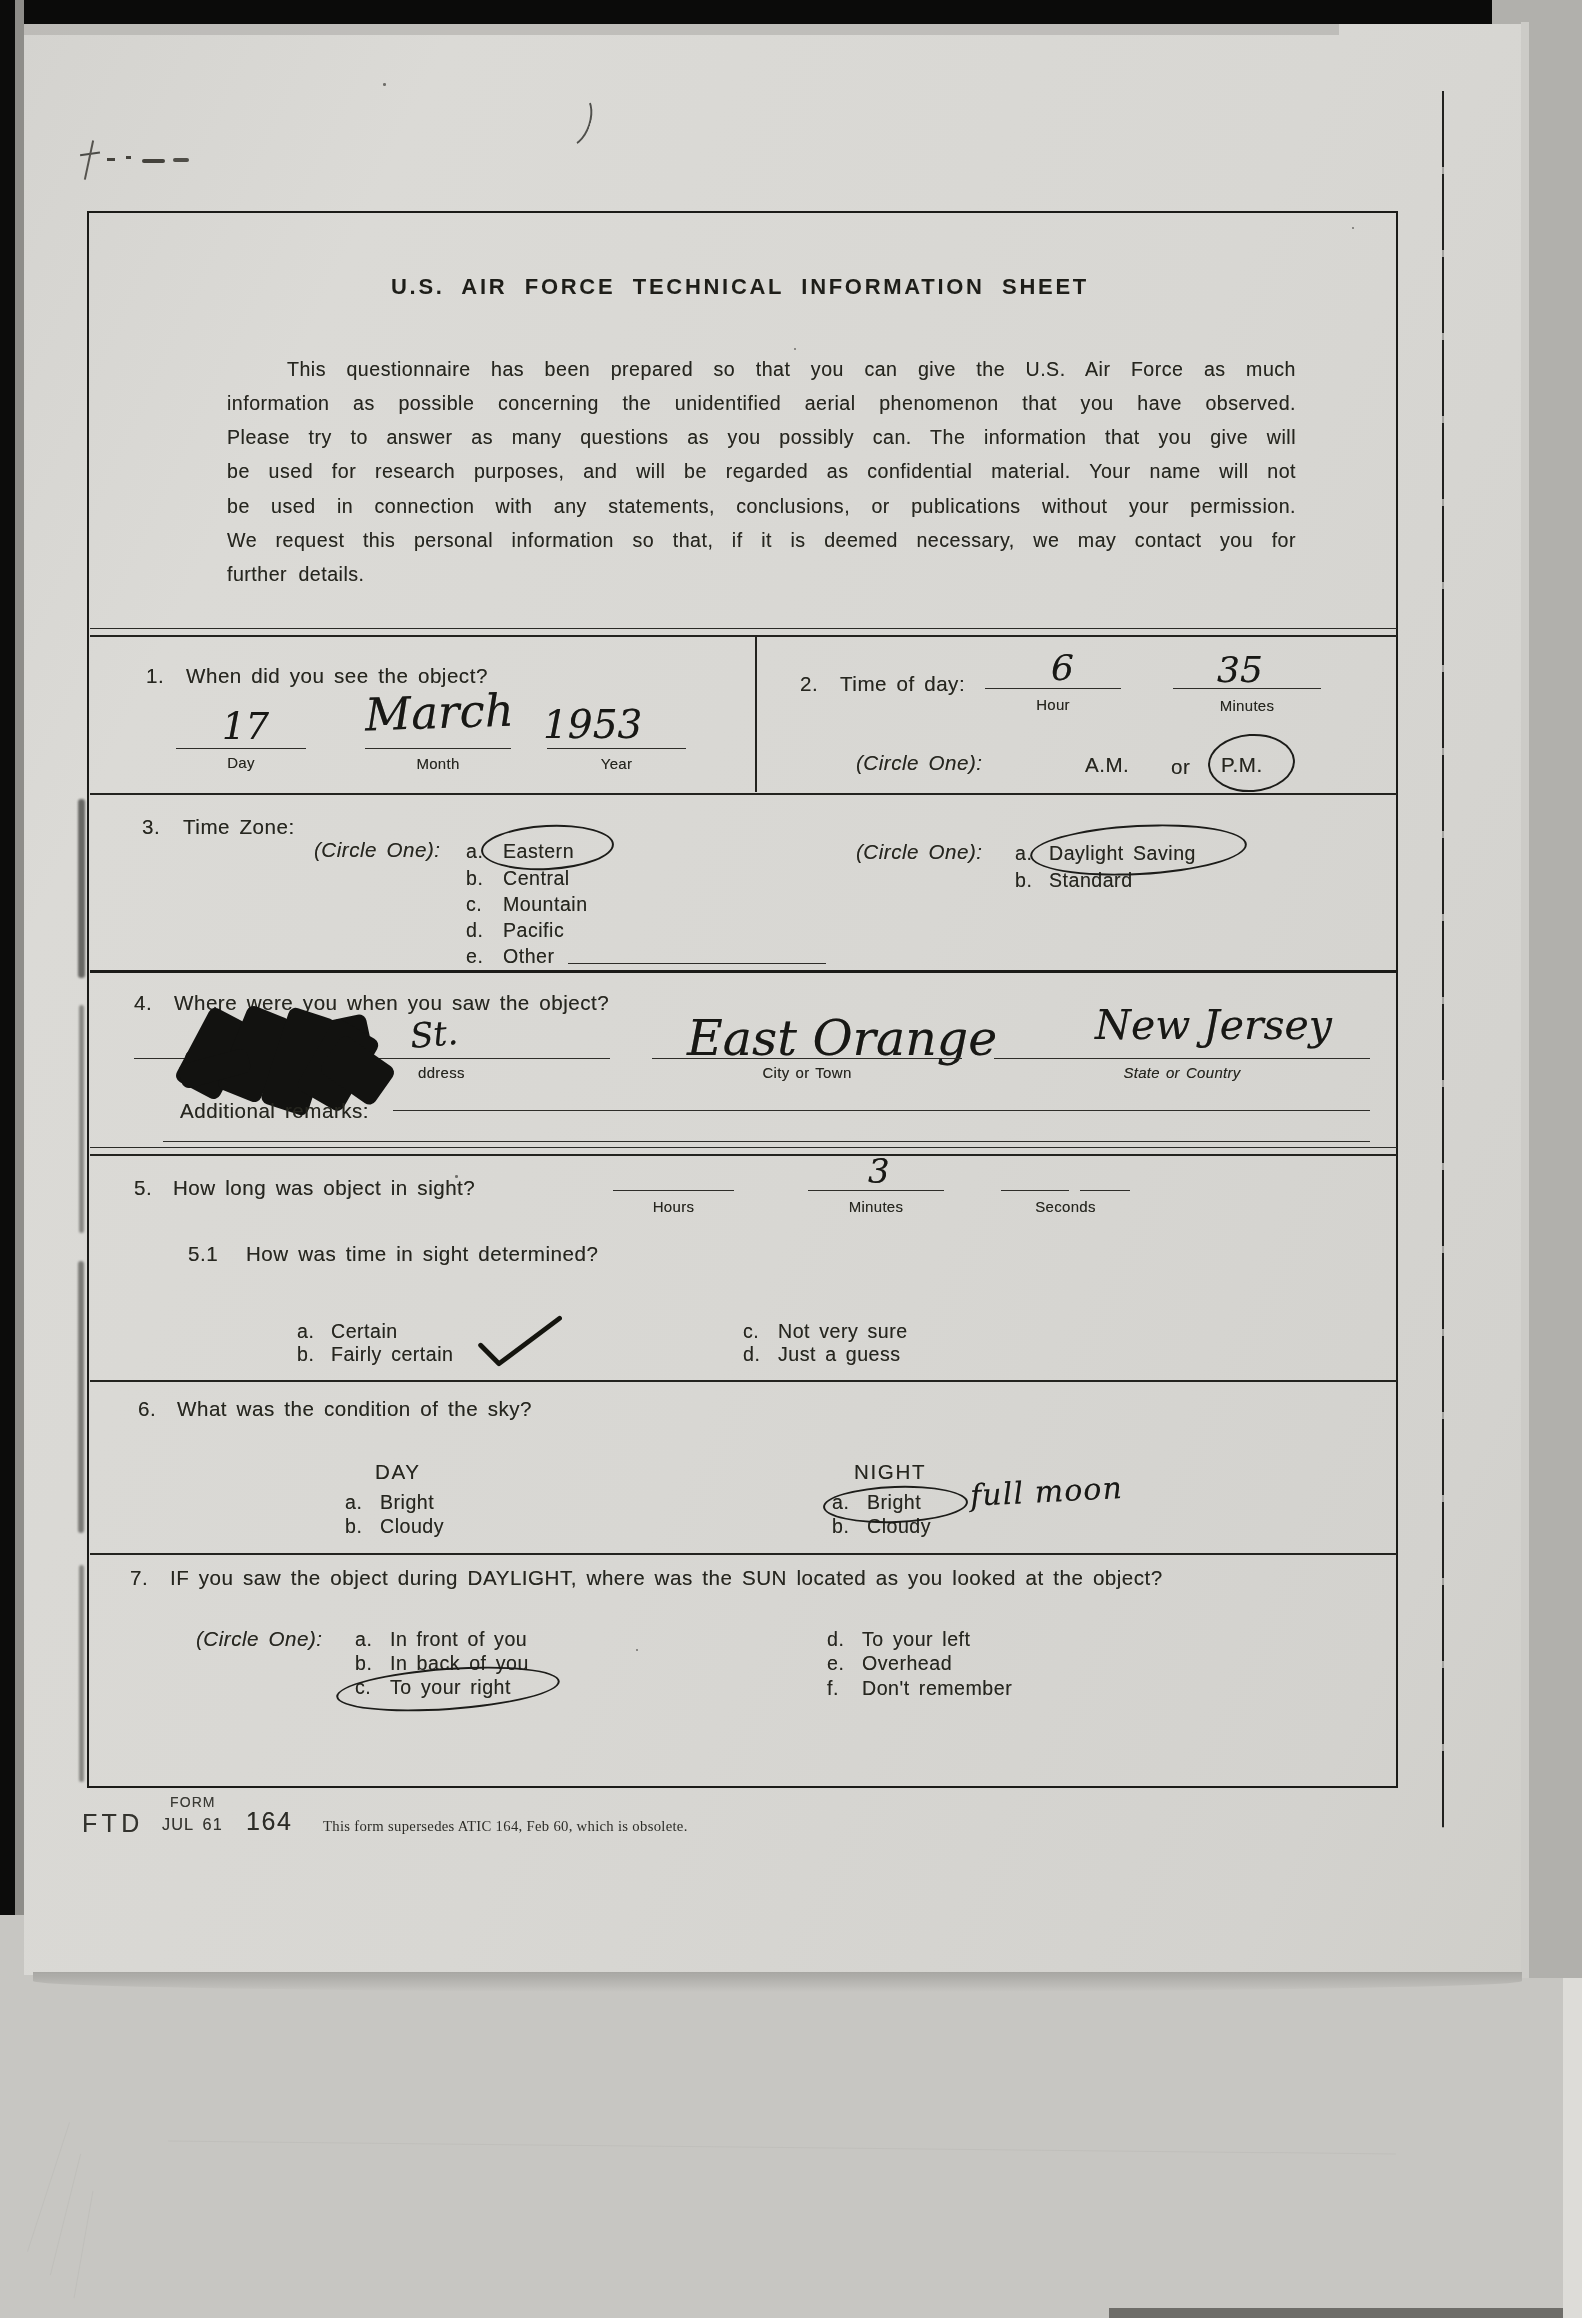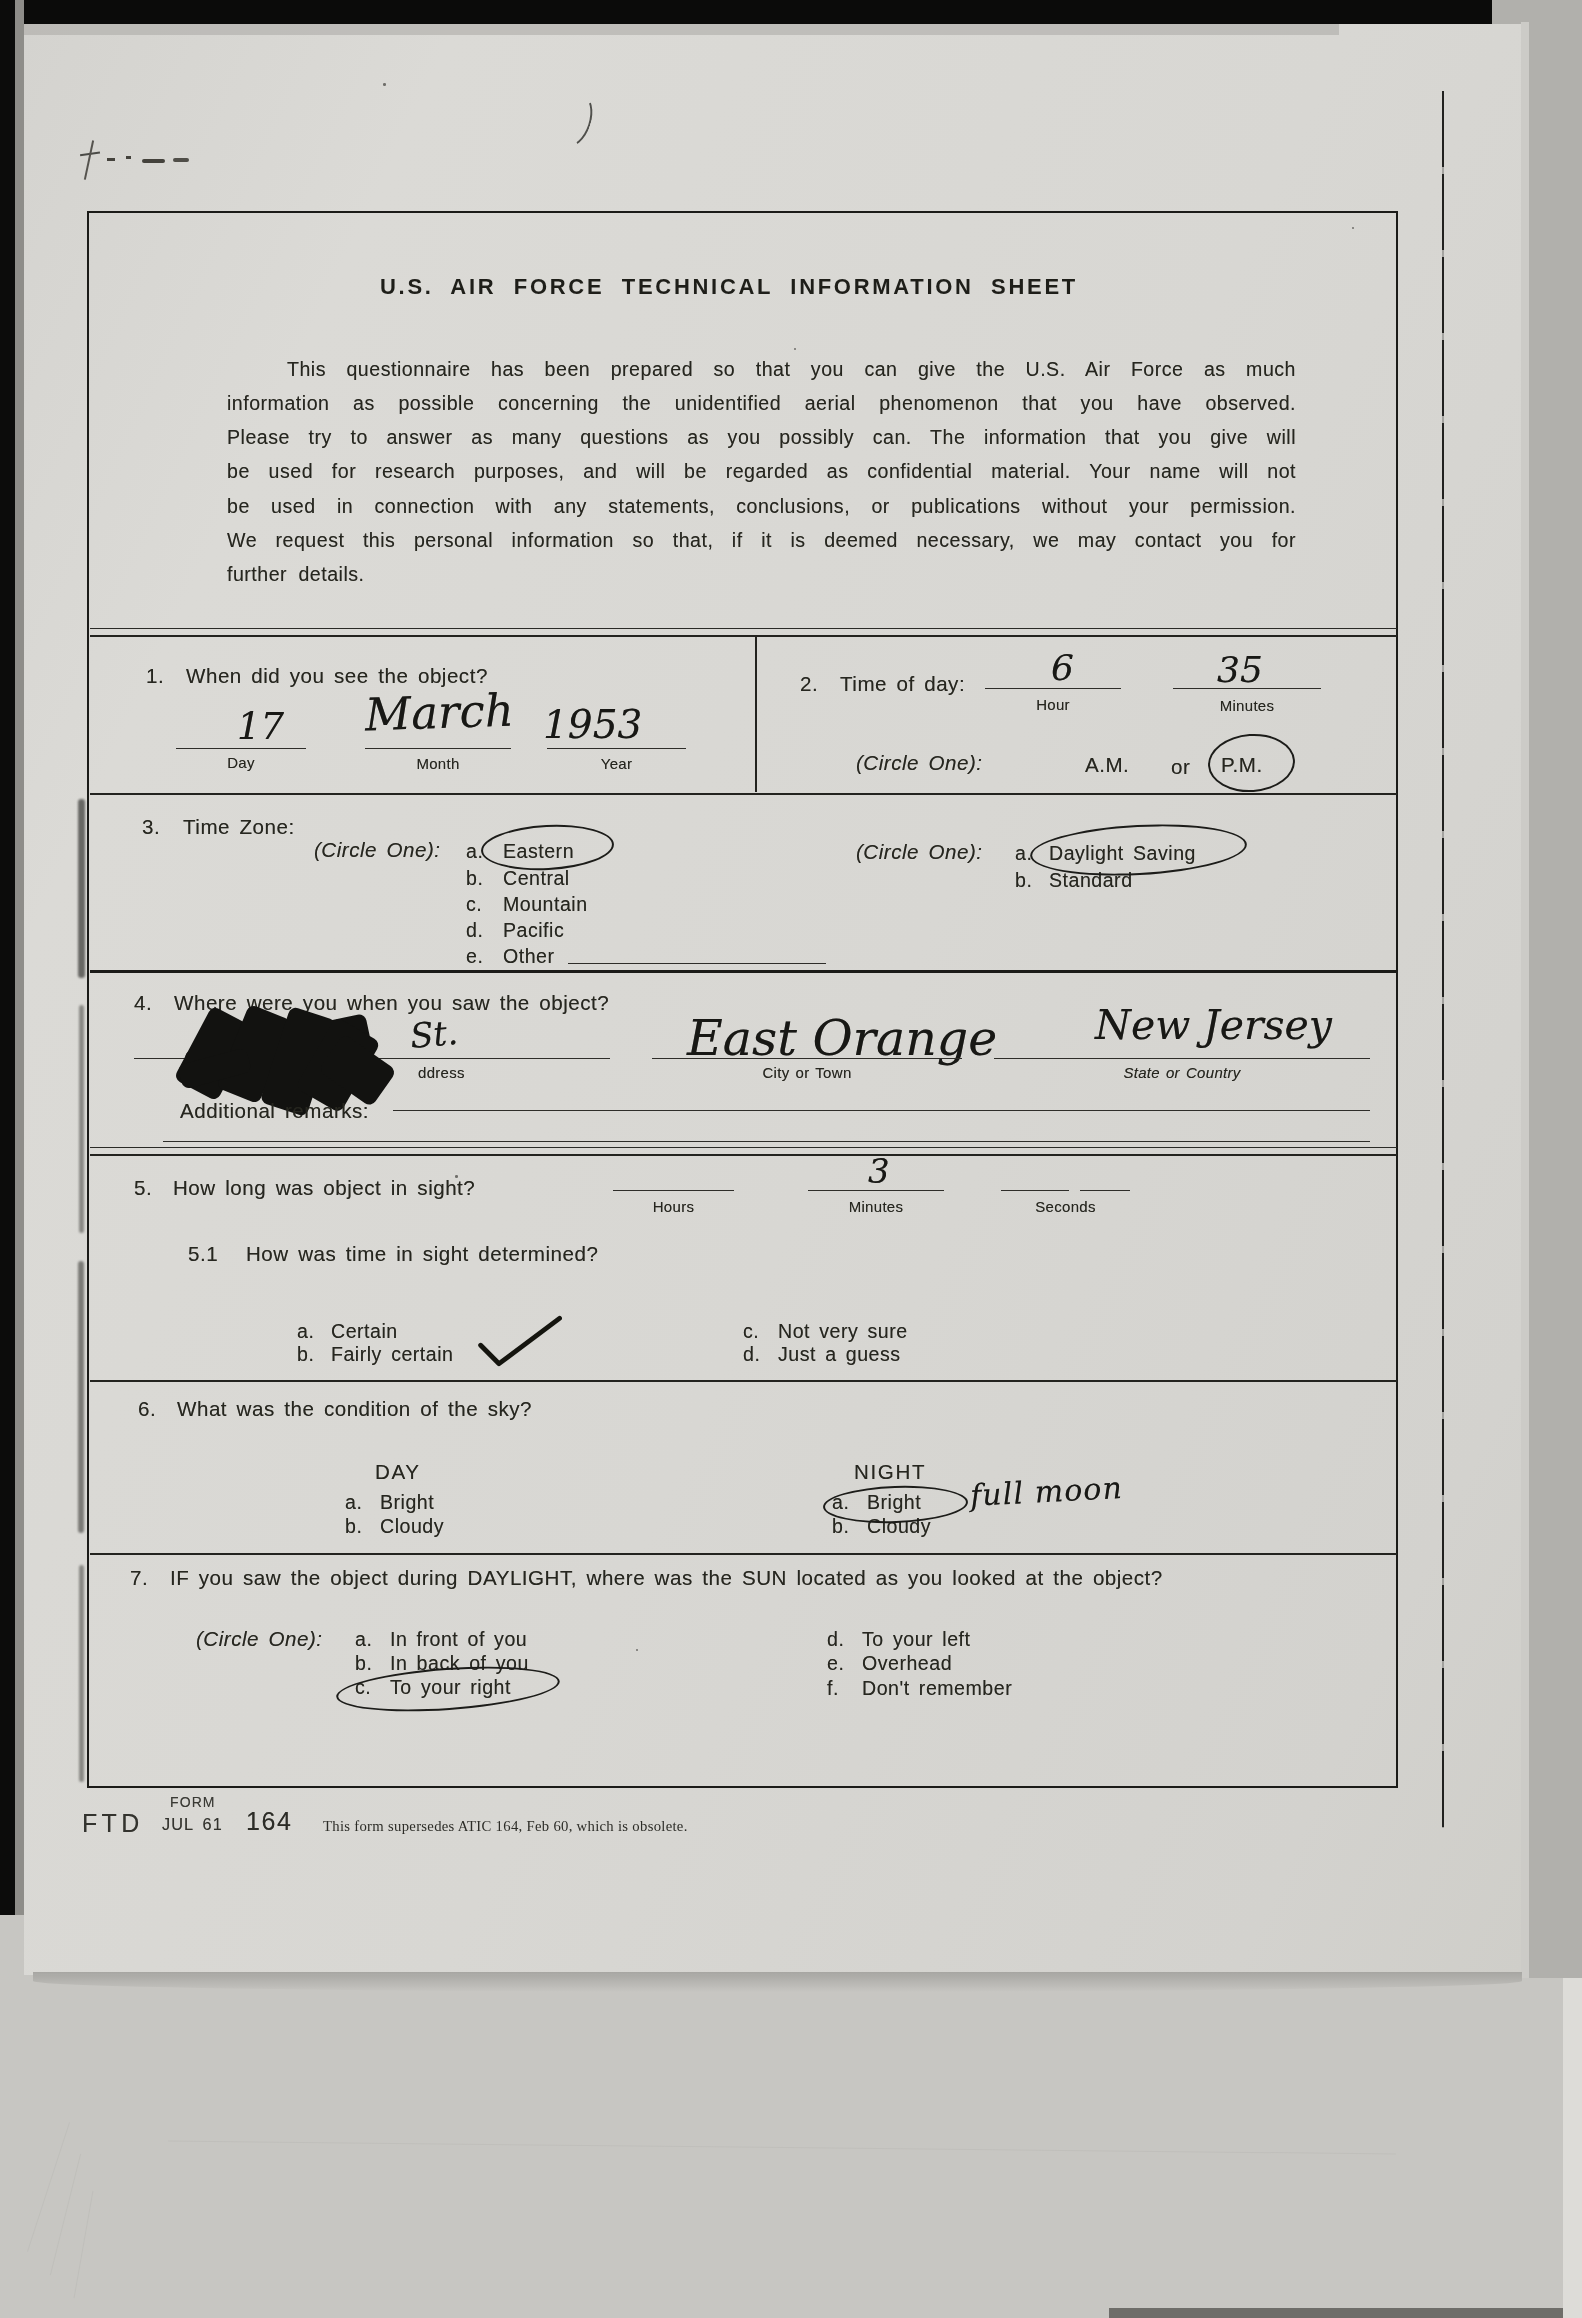--- a/index.html
+++ b/index.html
@@ -81,42 +81,42 @@
   <div class="abs speck" style="left:455px;top:1175px;width:2.7px;height:2.7px;"></div>
   <div class="abs speck" style="left:636px;top:1649px;width:2.2px;height:2.2px;"></div>
 
   <div class="abs scratch" style="left:168px;top:2147px;width:1228px;height:1.1px;transform:rotate(.6deg);"></div>
   <div class="abs scratch" style="left:48px;top:2119px;width:1.1px;height:136px;transform:rotate(18deg);"></div>
   <div class="abs scratch" style="left:65px;top:2152px;width:1.1px;height:125px;transform:rotate(14deg);"></div>
   <div class="abs scratch" style="left:83px;top:2190px;width:1.1px;height:109px;transform:rotate(10deg);"></div>
 
   <div class="abs formbox"></div>
 
-  <div class="abs title" style="left:90px;top:274px;width:1278px;text-align:center;">U.S. AIR FORCE TECHNICAL INFORMATION SHEET</div>
+  <div class="abs title" style="left:90px;top:274px;width:1278px;text-align:center;padding-left:11px;">U.S. AIR FORCE TECHNICAL INFORMATION SHEET</div>
   <div class="abs para just" style="left:287px;top:360px;width:1009px;">This questionnaire has been prepared so that you can give the U.S. Air Force as much</div>
   <div class="abs para just" style="left:227px;top:394px;width:1069px;">information as possible concerning the unidentified aerial phenomenon that you have observed.</div>
   <div class="abs para just" style="left:227px;top:428px;width:1069px;">Please try to answer as many questions as you possibly can.  The information that you give will</div>
   <div class="abs para just" style="left:227px;top:462px;width:1069px;">be used for research purposes, and will be regarded as confidential material.  Your name will not</div>
   <div class="abs para just" style="left:227px;top:497px;width:1069px;">be used in connection with any statements, conclusions, or publications without your permission.</div>
   <div class="abs para just" style="left:227px;top:531px;width:1069px;">We request this personal information so that, if it is deemed necessary, we may contact you for</div>
   <div class="abs para" style="left:227px;top:565px;">further details.</div>
 
   <div class="abs rule-thin" style="left:90px;top:628px;width:1307px;"></div>
   <div class="abs rule" style="left:90px;top:635px;width:1307px;"></div>
   <div class="abs vrule" style="left:755px;top:636px;height:156px;"></div>
   <div class="abs rule" style="left:90px;top:793px;width:1307px;"></div>
   <div class="abs rule-heavy" style="left:90px;top:970px;width:1307px;"></div>
   <div class="abs rule-thin" style="left:90px;top:1147px;width:1307px;"></div>
   <div class="abs rule" style="left:90px;top:1154px;width:1307px;"></div>
   <div class="abs rule" style="left:90px;top:1380px;width:1307px;"></div>
   <div class="abs rule" style="left:90px;top:1553px;width:1307px;"></div>
 
   <div class="abs printed q" style="left:146px;top:664px;">1.</div>
   <div class="abs printed q" style="left:186px;top:664px;">When did you see the object?</div>
-  <div class="abs hand" style="left:237px;top:705px;font-size:37px;">17</div>
+  <div class="abs hand" style="left:222px;top:705px;font-size:37px;">17</div>
   <div class="abs hand" style="left:365px;top:686px;font-size:45px;transform:rotate(-2deg);">March</div>
   <div class="abs hand" style="left:543px;top:702px;font-size:39px;">1953</div>
   <div class="abs underline" style="left:176px;top:748px;width:130px;"></div>
   <div class="abs underline" style="left:365px;top:748px;width:146px;"></div>
   <div class="abs underline" style="left:547px;top:748px;width:139px;"></div>
   <div class="abs printed small" style="left:176px;top:754px;width:130px;">Day</div>
   <div class="abs printed small" style="left:365px;top:755px;width:146px;">Month</div>
   <div class="abs printed small" style="left:547px;top:755px;width:139px;">Year</div>
 
   <div class="abs printed q" style="left:800px;top:672px;">2.</div>

